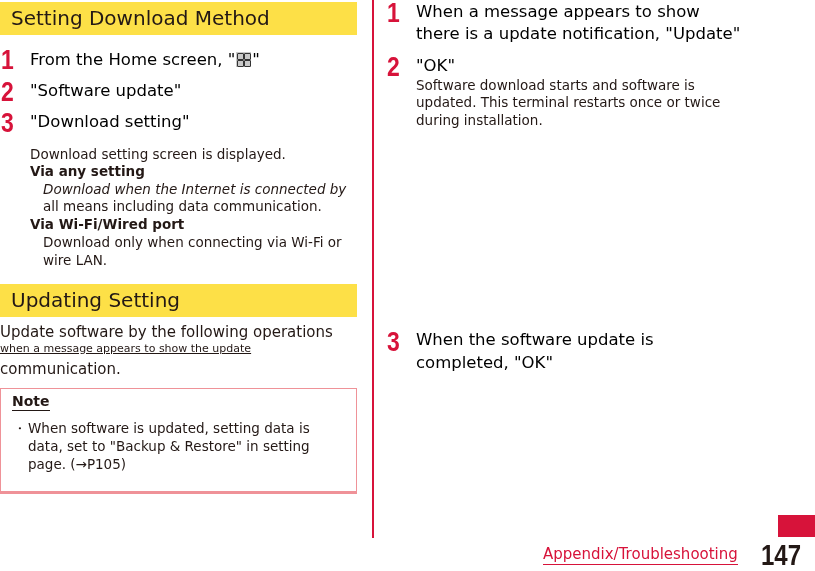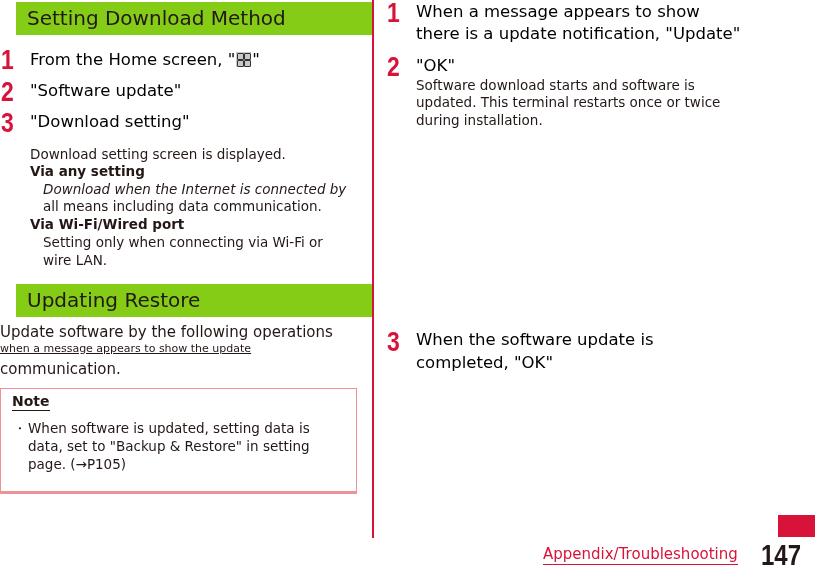--- a/index.html
+++ b/index.html
@@ -1,19 +1,19 @@
 <!DOCTYPE html>
 <html><head>
 <meta charset="utf-8">
 <style>
   html, body { margin:0; padding:0; background:#fff; }
   body { width:815px; height:571px; position:relative; overflow:hidden;
          font-family:"DejaVu Sans","Liberation Sans",sans-serif; color:#231815; }
-  .sec-head { position:absolute; left:0; width:357px; height:33px; background:#84cc16;
-              font-size:20px; line-height:33px; padding-left:11px; box-sizing:border-box; color:#231815;margin-left:16px; }
+  .sec-head { position:absolute; left:0; width:357px; height:33px; background:#fde047;
+              font-size:20px; line-height:33px; padding-left:11px; box-sizing:border-box; color:#231815; }
   .step-num { position:absolute; font-family:"Liberation Sans",sans-serif; font-weight:bold;
               color:#d7133a; font-size:27px; transform:scaleX(0.85); transform-origin:left top; line-height:1; }
   .step-text { position:absolute; font-size:16.5px; line-height:23px; color:#000000; }
   .desc { position:absolute; font-size:13.5px; line-height:17.5px; color:#231815; }
   .term { position:absolute; font-size:13.5px; font-weight:bold; line-height:17px; }
   .grid-icon { display:inline-block; width:15px; height:15px; background:#c9c9c9; vertical-align:-2px;
                position:relative; margin:0 1px; }
   .grid-icon i { position:absolute; width:5px; height:5px; border:1px solid #333; border-radius:1px; }
   .note-box { position:absolute; left:0; top:388px; width:357px; height:106px; box-sizing:border-box;
               border:1px solid #ef9298; border-bottom:3px solid #ef9298; }
@@ -42,24 +42,24 @@
 <div class="step-text" style="left:30px;top:79px;">"Software update"</div>
 
 <div class="step-num" style="left:1px;top:110px;">3</div>
 <div class="step-text" style="left:30px;top:110px;">"Download setting"</div>
 <div class="desc" style="left:30px;top:146px;">Download setting screen is displayed.</div>
 
 <div class="term" style="left:30px;top:163px;">Via any setting</div>
 <div class="desc" style="left:43px;top:181px;font-style:italic;">Download when the Internet is connected by</div>
 <div class="desc" style="left:43px;top:198px;">all means including data communication.</div>
 <div class="term" style="left:30px;top:216px;">Via Wi-Fi/Wired port</div>
-<div class="desc" style="left:43px;top:234px;">Setting only when connecting via Wi-Fi or</div>
+<div class="desc" style="left:43px;top:234px;">Download only when connecting via Wi-Fi or</div>
 <div class="desc" style="left:43px;top:252px;">wire LAN.</div>
 
-<div class="sec-head" style="top:284px;">Updating Restore</div>
+<div class="sec-head" style="top:284px;">Updating Setting</div>
 <div class="desc" style="left:0;top:323px;font-size:15px;line-height:18.5px;">Update software by the following operations</div>
 <div class="desc" style="left:0;top:340px;font-size:11px;line-height:18.5px;text-decoration:underline;">when a message appears to show the update</div>
 <div class="desc" style="left:0;top:360px;font-size:15px;line-height:18.5px;">communication.</div>
 
 <div class="note-box">
   <div class="note-label">Note</div>
   <div class="bullet">・</div>
   <div class="note-text">
     <div>When software is updated, setting data is</div>
     <div>data, set to "Backup &amp; Restore" in setting</div>

